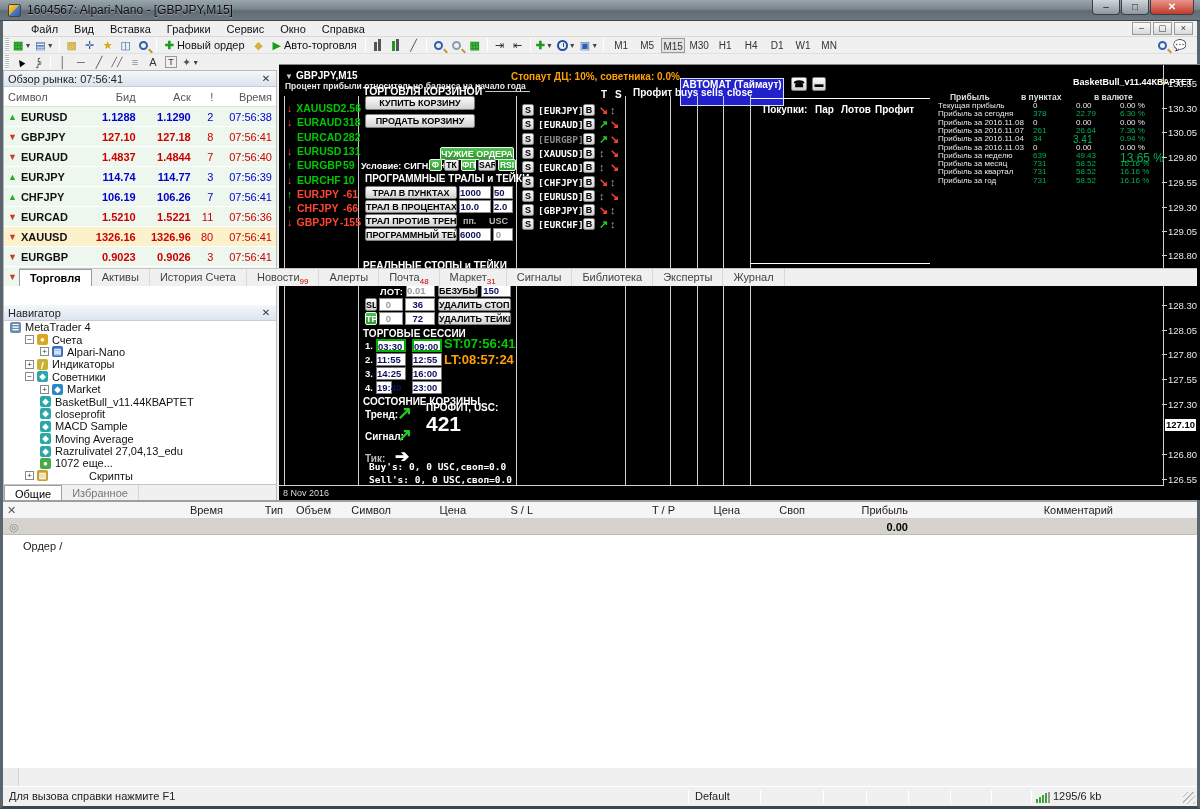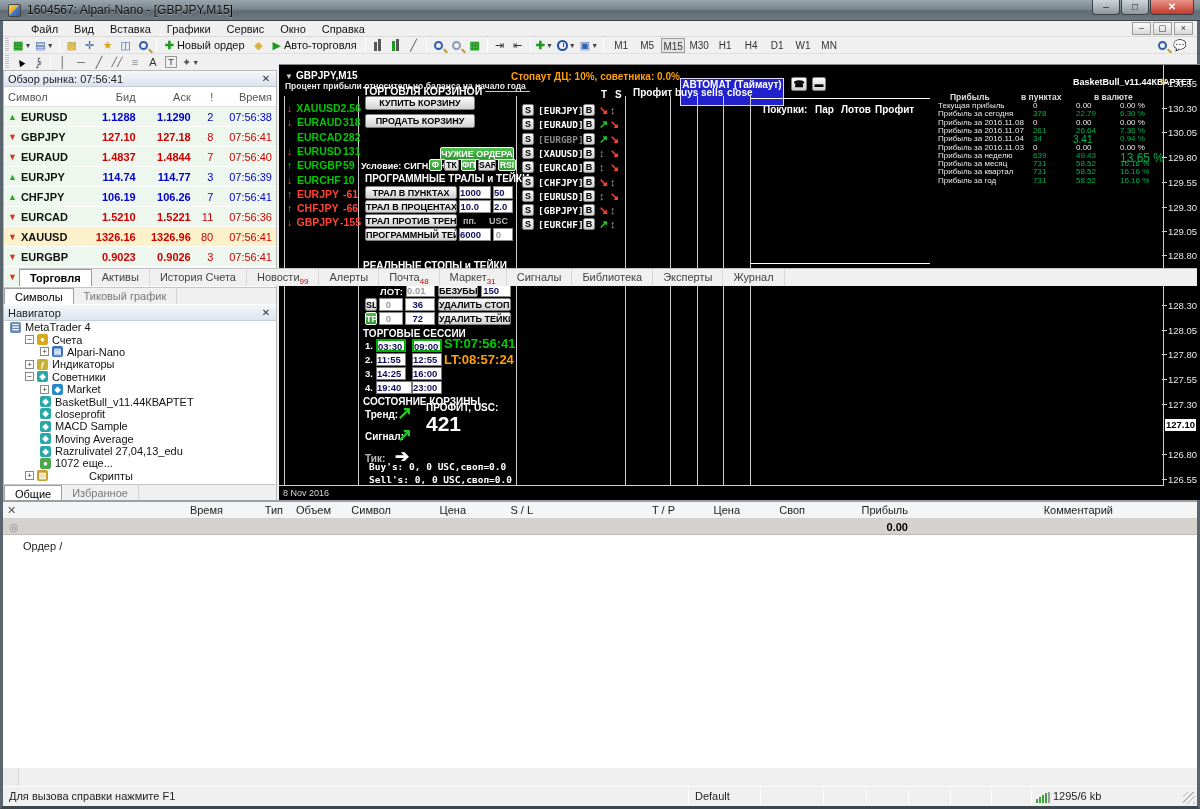--- a/index.html
+++ b/index.html
@@ -382,24 +382,20 @@
             <div class="mw-c c-sym">
               <div class="dir-down">▼</div>
               <div style="display: inline;">EURCHF</div>
             </div>
             <div class="mw-c c-bid t-red">1.0802</div>
             <div class="mw-c c-ask t-red">1.0805</div>
             <div class="mw-c c-spr t-red">3</div>
             <div class="mw-c c-time t-red">07:56:41</div>
           </div>
         </div>
-      <div class="panel-tabs" id="mw-tabs">
-          <div class="ptab active">Символы</div>
-          <div class="ptab">Тиковый график</div>
-        </div>
     </div>
     <div>
       <div class="panel-header">
         <span>Навигатор</span>
         <span class="panel-x">✕</span>
       </div>
       <div class="nav-tree" id="nav-tree" style="height:163px;overflow:hidden">
           <div class="tree-row" style="padding-left: 6px;">
             <div class="tree-ico" style="background: rgb(106, 140, 176);">☰</div>
             <div style="white-space: nowrap;">MetaTrader 4</div>
@@ -541,21 +537,21 @@
         <div class="abs ea-w" style="left: 86px; top: 275px; font-size: 9.5px;">1.</div>
         <div class="abs ea-box" style="left: 97px; top: 274px; width: 30px; height: 13px; text-align: center; border: 2px solid rgb(0, 176, 0);">03:30</div>
         <div class="abs ea-box" style="left: 133px; top: 274px; width: 30px; height: 13px; text-align: center; border: 2px solid rgb(0, 176, 0);">09:00</div>
         <div class="abs ea-w" style="left: 86px; top: 289px; font-size: 9.5px;">2.</div>
         <div class="abs ea-box" style="left: 97px; top: 288px; width: 30px; height: 13px; text-align: center; border: 1px solid rgb(119, 119, 119);">11:55</div>
         <div class="abs ea-box" style="left: 133px; top: 288px; width: 30px; height: 13px; text-align: center; border: 1px solid rgb(119, 119, 119);">12:55</div>
         <div class="abs ea-w" style="left: 86px; top: 303px; font-size: 9.5px;">3.</div>
         <div class="abs ea-box" style="left: 97px; top: 302px; width: 30px; height: 13px; text-align: center; border: 1px solid rgb(119, 119, 119);">14:25</div>
         <div class="abs ea-box" style="left: 133px; top: 302px; width: 30px; height: 13px; text-align: center; border: 1px solid rgb(119, 119, 119);">16:00</div>
         <div class="abs ea-w" style="left: 86px; top: 317px; font-size: 9.5px;">4.</div>
-        <div class="abs ea-box" style="left: 97px; top: 316px; width: 36px; height: 13px; text-align: center; border: 1px solid rgb(119, 119, 119);">19:40</div>
+        <div class="abs ea-box" style="left: 97px; top: 316px; width: 16px; height: 13px; text-align: center; border: 1px solid rgb(119, 119, 119);">19:40</div>
         <div class="abs ea-box" style="left: 133px; top: 316px; width: 30px; height: 13px; text-align: center; border: 1px solid rgb(119, 119, 119);">23:00</div>
       </div>
     <div class="abs" style="left:165px;top:271px;color:#00cc00;font-size:13px;font-weight:bold">ST:07:56:41</div>
     <div class="abs" style="left:165px;top:287px;color:#ffa000;font-size:13px;font-weight:bold">LT:08:57:24</div>
 
     <div class="abs ea-hdr" style="left:84px;top:331px;font-size:10px">СОСТОЯНИЕ КОРЗИНЫ</div>
     <div class="abs ea-w" style="left:86px;top:344px;font-size:10px">Тренд:</div>
     <div class="abs arrow-g" style="left:118px;top:337px;font-size:18px;font-weight:bold">↗</div>
     <div class="abs ea-w" style="left:147px;top:337px;font-size:10px">ПРОФИТ, USC:</div>
     <div class="abs ea-w" style="left:147px;top:347px;font-size:21px">421</div>

